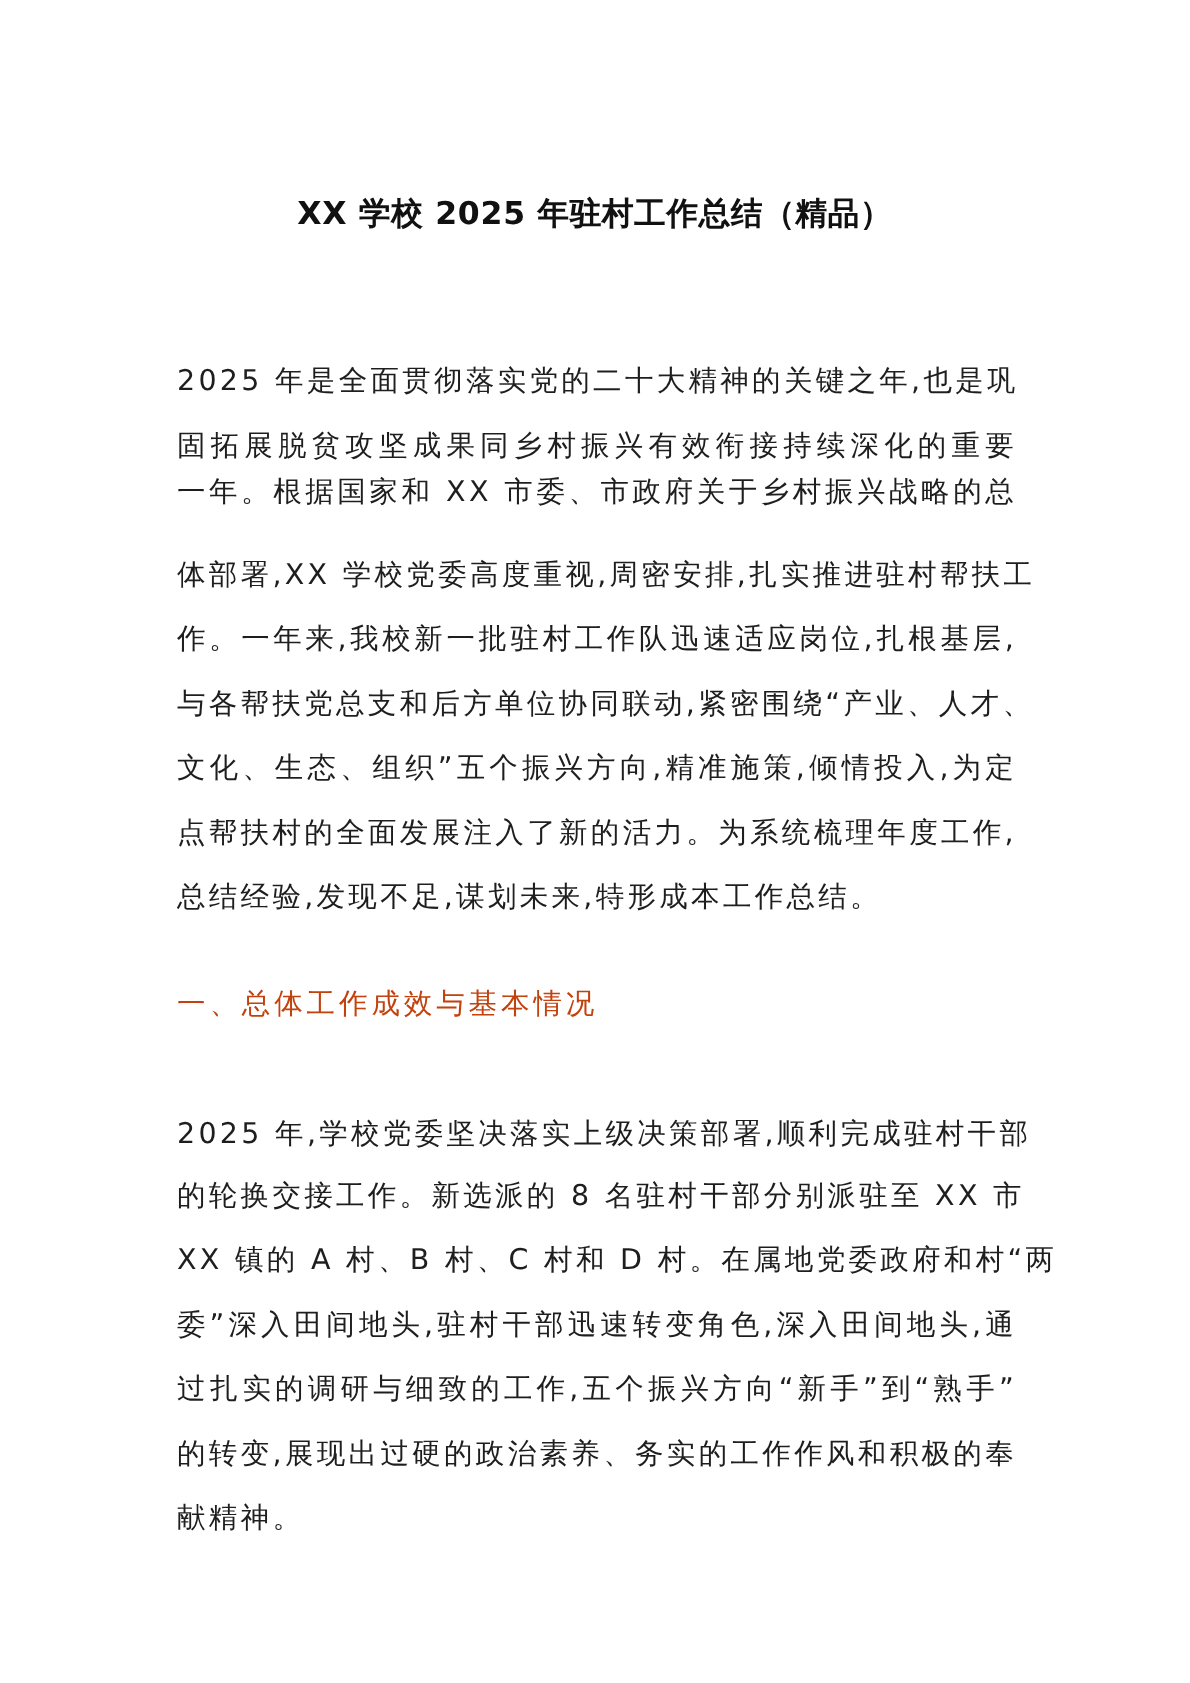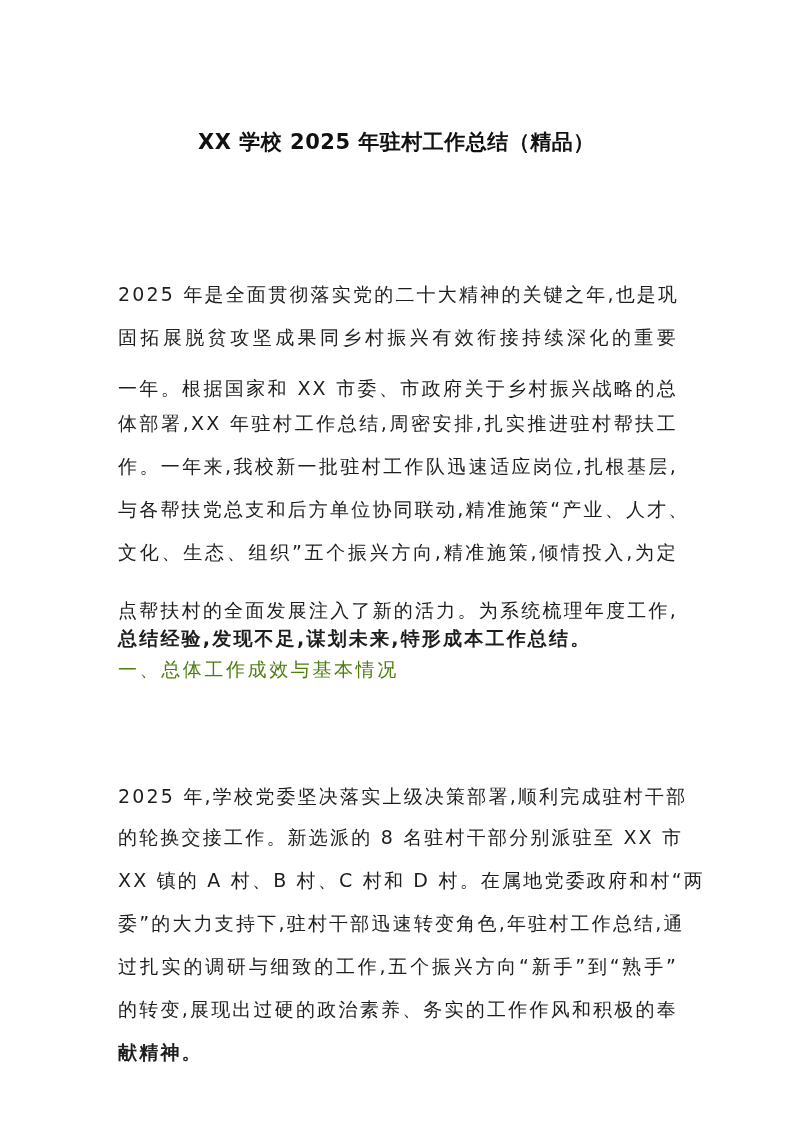--- a/index.html
+++ b/index.html
@@ -2,46 +2,46 @@
 <html><head>
   <meta charset="utf-8">
   <style>
     html, body { margin: 0; padding: 0; background: #ffffff; }
     body { width: 793px; height: 1122px; position: relative; overflow: hidden;
       font-family: "DejaVu Sans", "Liberation Sans", sans-serif; color: #1a1a1a; }
     .page { position: absolute; left: 0; top: 0; width: 793px; height: 924px; background: #fff; }
     .title { position: absolute; left: 0; width: 793px; top: 128px; text-align: center;
       font-size: 21px; font-weight: bold; letter-spacing: 0.5px; color: #111; }
     .line { position: absolute; left: 118px; width: 560px; font-size: 19px; line-height: 24px;
-      white-space: nowrap; letter-spacing: 2.2px; color: #1e1e1e; text-align: justify; text-align-last: justify; margin-top: 40px; }
-    .line.last { text-align-last: left; font-weight: bold; }
-    .heading { position: absolute; left: 118px; font-size: 19px; line-height: 24px; letter-spacing: 2.6px; color: #4d7c0f; white-space: nowrap; }
+      white-space: nowrap; letter-spacing: 2.2px; color: #1e1e1e; text-align: justify; text-align-last: justify; }
+    .line.last { text-align-last: left; }
+    .heading { position: absolute; left: 118px; font-size: 19px; line-height: 24px; letter-spacing: 2.6px; color: #c2410c; white-space: nowrap; }
   </style>
 </head>
 <body>
 
 <div class="page">
   <div class="title">XX 学校 2025 年驻村工作总结（精品）</div>
 
   <div>
     <div class="line" style="top:242px">2025 年是全面贯彻落实党的二十大精神的关键之年,也是巩</div>
     <div class="line" style="top:285px">固拓展脱贫攻坚成果同乡村振兴有效衔接持续深化的重要</div>
-    <div class="line" style="top:336px">一年。根据国家和 XX 市委、市政府关于乡村振兴战略的总</div>
-    <div class="line" style="top:371px">体部署,XX 年驻村工作总结,周密安排,扎实推进驻村帮扶工</div>
+    <div class="line" style="top:316px">一年。根据国家和 XX 市委、市政府关于乡村振兴战略的总</div>
+    <div class="line" style="top:371px">体部署,XX 学校党委高度重视,周密安排,扎实推进驻村帮扶工</div>
     <div class="line" style="top:414px">作。一年来,我校新一批驻村工作队迅速适应岗位,扎根基层,</div>
-    <div class="line" style="top:457px">与各帮扶党总支和后方单位协同联动,精准施策“产业、人才、</div>
+    <div class="line" style="top:457px">与各帮扶党总支和后方单位协同联动,紧密围绕“产业、人才、</div>
     <div class="line" style="top:500px">文化、生态、组织”五个振兴方向,精准施策,倾情投入,为定</div>
-    <div class="line" style="top:558px">点帮扶村的全面发展注入了新的活力。为系统梳理年度工作,</div>
+    <div class="line" style="top:543px">点帮扶村的全面发展注入了新的活力。为系统梳理年度工作,</div>
     <div class="line last" style="top:586px">总结经验,发现不足,谋划未来,特形成本工作总结。</div>
   </div>
 
   <div class="heading" style="top:657px">一、总体工作成效与基本情况</div>
 
   <div>
     <div class="line" style="top:744px">2025 年,学校党委坚决落实上级决策部署,顺利完成驻村干部</div>
     <div class="line" style="top:785px">的轮换交接工作。新选派的 8 名驻村干部分别派驻至 XX 市</div>
     <div class="line" style="top:828px">XX 镇的 A 村、B 村、C 村和 D 村。在属地党委政府和村“两</div>
-    <div class="line" style="top:871px">委”的大力支持下,驻村干部迅速转变角色,年驻村工作总结,通</div>
+    <div class="line" style="top:871px">委”深入田间地头,驻村干部迅速转变角色,深入田间地头,通</div>
     <div class="line" style="top:914px">过扎实的调研与细致的工作,五个振兴方向“新手”到“熟手”</div>
     <div class="line" style="top:957px">的转变,展现出过硬的政治素养、务实的工作作风和积极的奉</div>
     <div class="line last" style="top:1000px">献精神。</div>
   </div>
 </div>
 
 </body></html>

